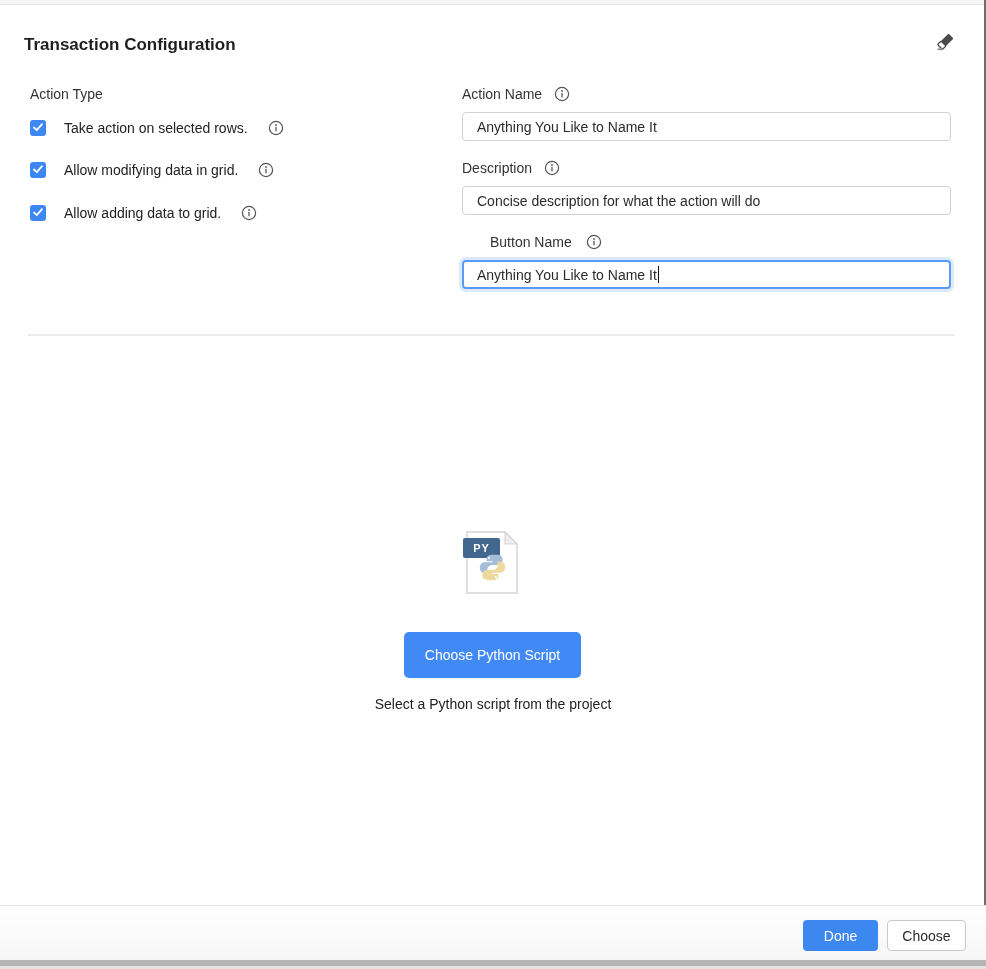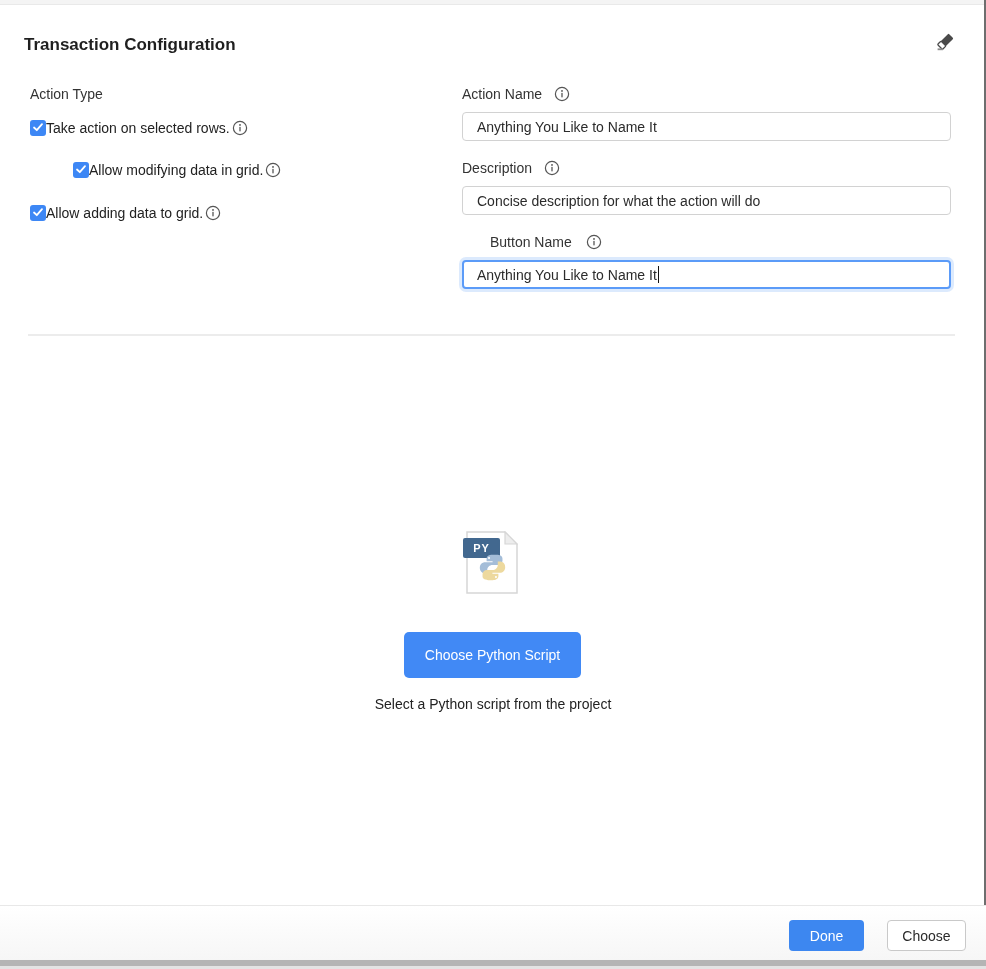--- a/index.html
+++ b/index.html
@@ -27,25 +27,25 @@
     position:absolute; right:28px; top:31px; width:26px; height:26px;
     cursor:pointer; display:flex; align-items:center; justify-content:center;
   }
   .section-label {
     position:absolute; font-size:14px; color:#333333;
     display:flex; align-items:center; gap:10px;
   }
   .action-type-label { left:30px; top:86px; }
   
   .check-row {
-    position:absolute; left:30px; display:flex; align-items:flex-end; gap:0;
+    position:absolute; left:30px; display:flex; align-items:flex-end; gap:18px;
     font-size:14px; color:#222;
   }
   .row-1 { top:120px; }
-  .row-2 { top:162px;margin-left:43px; }
+  .row-2 { top:162px; }
   .row-3 { top:205px; }
   .checkbox {
     width:16px; height:16px; border-radius:3px; background:#3d87f5;
     display:inline-flex; align-items:center; justify-content:center;
     cursor:pointer; flex:none;
   }
   .info-icon { display:inline-flex; cursor:pointer; margin-left:2px; }
   
   .field-label-action { left:462px; top:86px; }
   .field-label-desc   { left:462px; top:160px; }
@@ -90,21 +90,21 @@
     position:absolute; left:0; top:696px; width:986px; text-align:center;
     font-size:14px; color:#222;
   }
   
   .footer {
     position:absolute; left:0; top:905px; width:100%; height:55px;
     border-top:1px solid #e8e8e8;
     background:linear-gradient(#ffffff,#f6f6f6);
   }
   .footer-buttons {
-    position:absolute; right:20px; top:14px; display:flex; gap:23px;
+    position:absolute; right:20px; top:14px; display:flex; gap:9px;
   }
   .done-btn {
     width:75px; height:31px; background:#3d87f0; color:#fff;
     border:none; border-radius:4px; font-size:14px; cursor:pointer;
     font-family:"Liberation Sans","DejaVu Sans",sans-serif;
   }
   .cancel-btn {
     width:79px; height:31px; background:#ffffff; color:#2b2b2b;
     border:1px solid #c9c9c9; border-radius:4px; font-size:14px; cursor:pointer;
     font-family:"Liberation Sans","DejaVu Sans",sans-serif;

